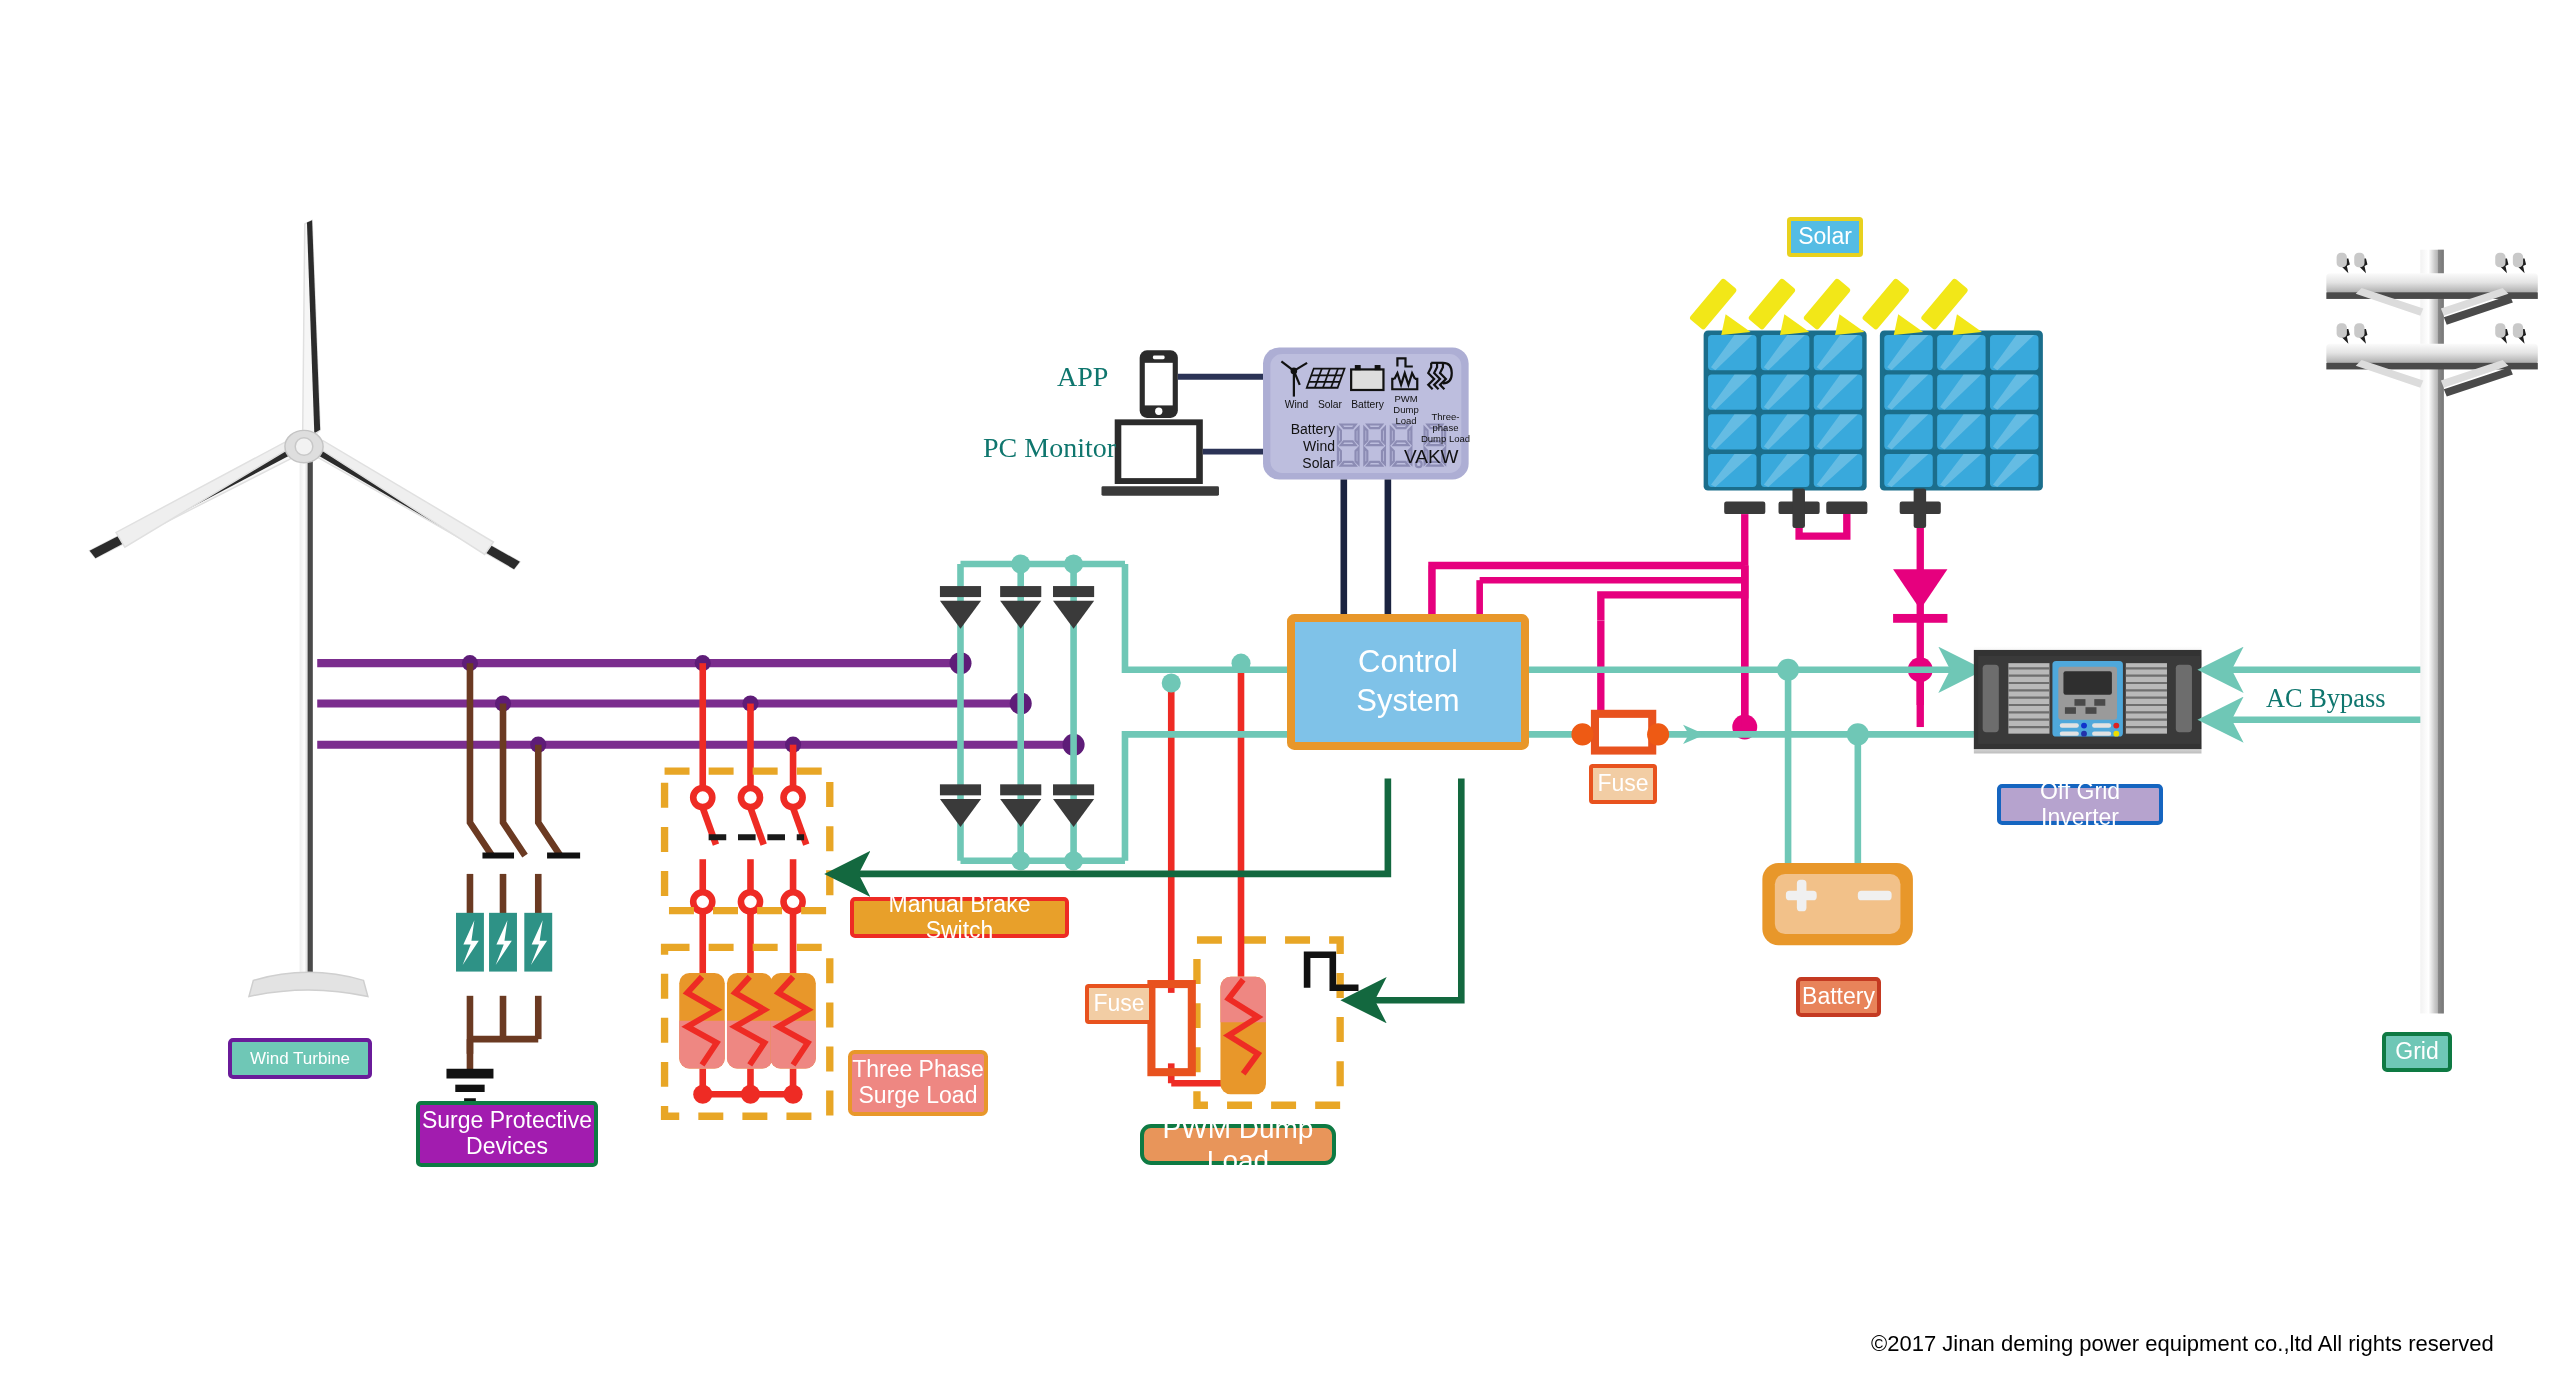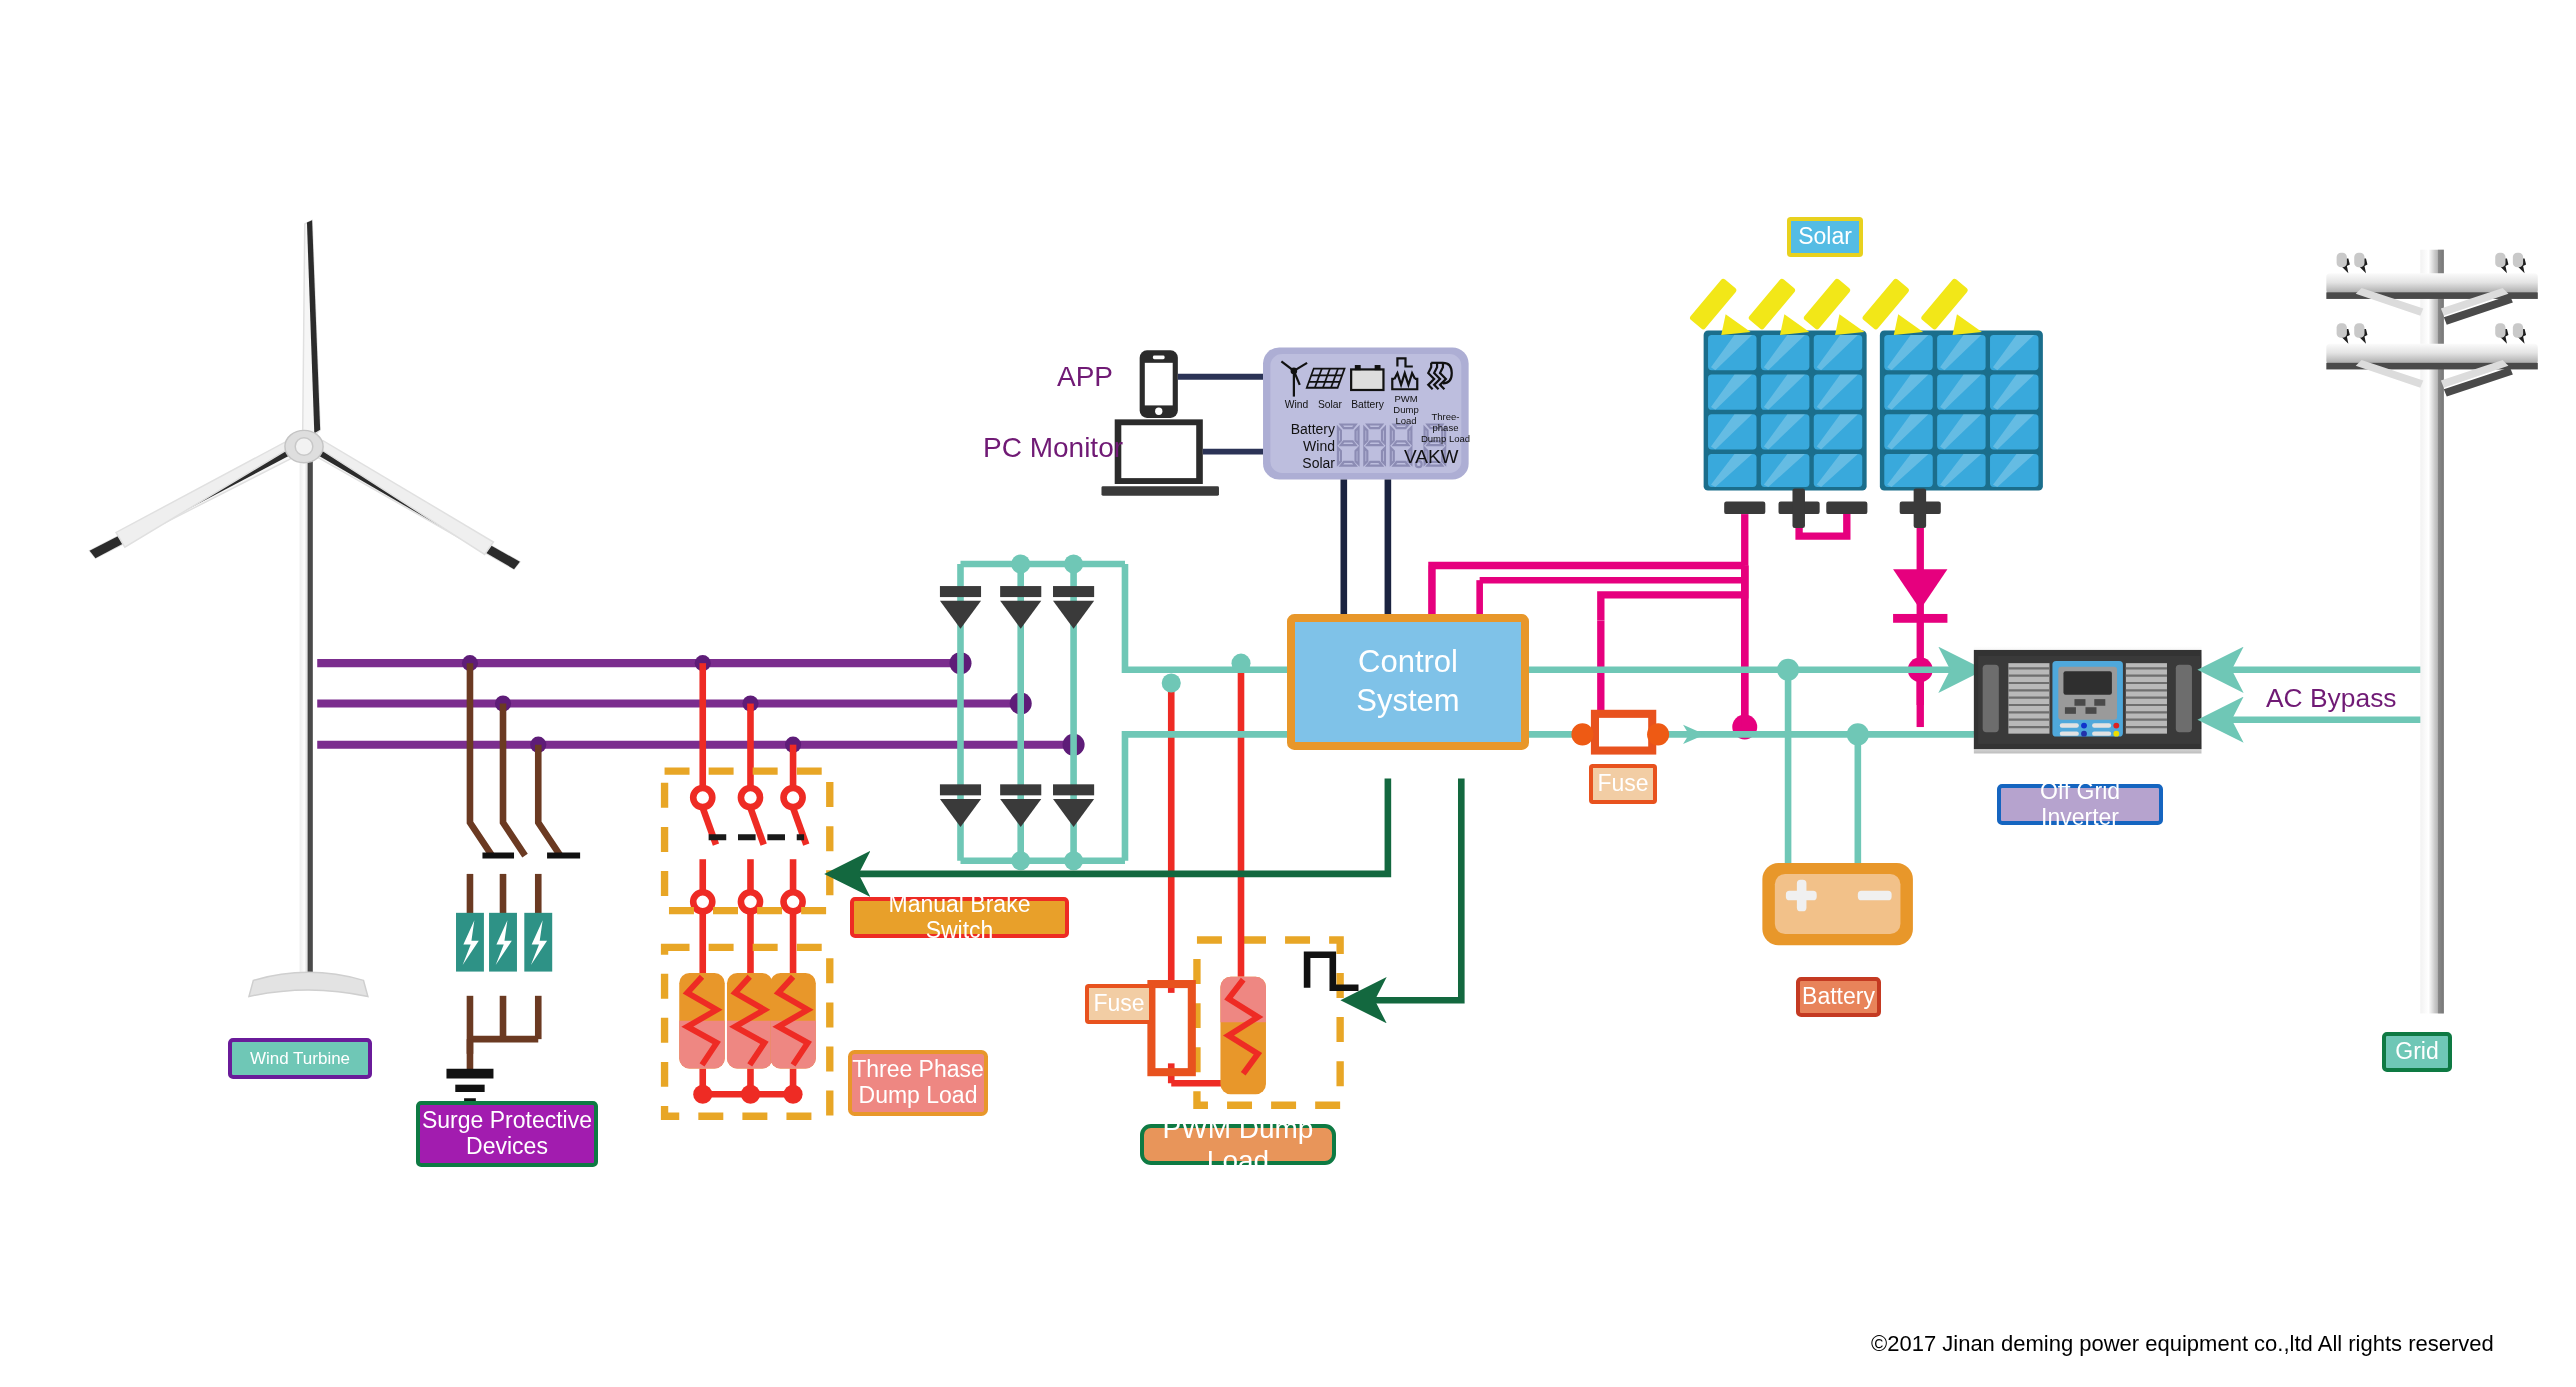--- a/index.html
+++ b/index.html
@@ -5,21 +5,21 @@
   * { margin:0; padding:0; box-sizing:border-box; }
   html,body { background:#ffffff; }
   body { width:2576px; height:1388px; position:relative; overflow:hidden;
          font-family:"Liberation Sans", sans-serif; }
   #stage { position:absolute; inset:0; }
   svg.layer { position:absolute; left:0; top:0; width:2576px; height:1388px; }
 
   .lbl { position:absolute; display:flex; align-items:center; justify-content:center;
          color:#ffffff; text-align:center; line-height:1.12;
          font-family:"Liberation Sans", sans-serif; }
-  .plaintext { position:absolute; color:#701a75; font-family:Liberation Sans, sans-serif;
+  .plaintext { position:absolute; color:#0f766e; font-family:Liberation Serif, serif;
                white-space:nowrap; }
   .copyright { position:absolute; color:#000; font-size:22px; white-space:nowrap;
                font-family:"Liberation Sans", sans-serif;margin-top:44px; }
 </style>
 </head>
 <body>
 
 <div id="stage">
 
   <svg class="layer" viewBox="0 0 3508 1890">
@@ -634,21 +634,21 @@
 
   <div class="lbl" style="left:416px;top:1101px;width:182px;height:66px;font-size:23px;
               background:#a21caf;border:4.4px solid #0E7A43;border-radius:5.1px;white-space:pre-line;">Surge Protective
 Devices</div>
 
   <div class="lbl" style="left:850px;top:897px;width:219px;height:41px;font-size:23px;
               background:#E8A02A;border:4.4px solid #EE2B24;border-radius:5.1px;">Manual Brake Switch</div>
 
   <div class="lbl" style="left:848px;top:1050px;width:140px;height:66px;font-size:23px;
               background:#EE8782;border:4.4px solid #E8972A;border-radius:6.6px;white-space:pre-line;">Three Phase
-Dump Load</div>
+Surge Load</div>
 
   <div class="lbl" style="left:1085px;top:984px;width:68px;height:40px;font-size:23px;
               background:#F2CDA4;border:4.4px solid #E8521E;border-radius:3.7px;">Fuse</div>
 
   <div class="lbl" style="left:1140px;top:1124px;width:196px;height:41px;font-size:28px;
               background:#E8955A;border:4.4px solid #0E7A43;border-radius:11px;">PWM Dump Load</div>
 
   <div class="lbl" style="left:1589px;top:764px;width:68px;height:40px;font-size:23px;
               background:#F2CDA4;border:4.4px solid #E8521E;border-radius:3.7px;">Fuse</div>
 

